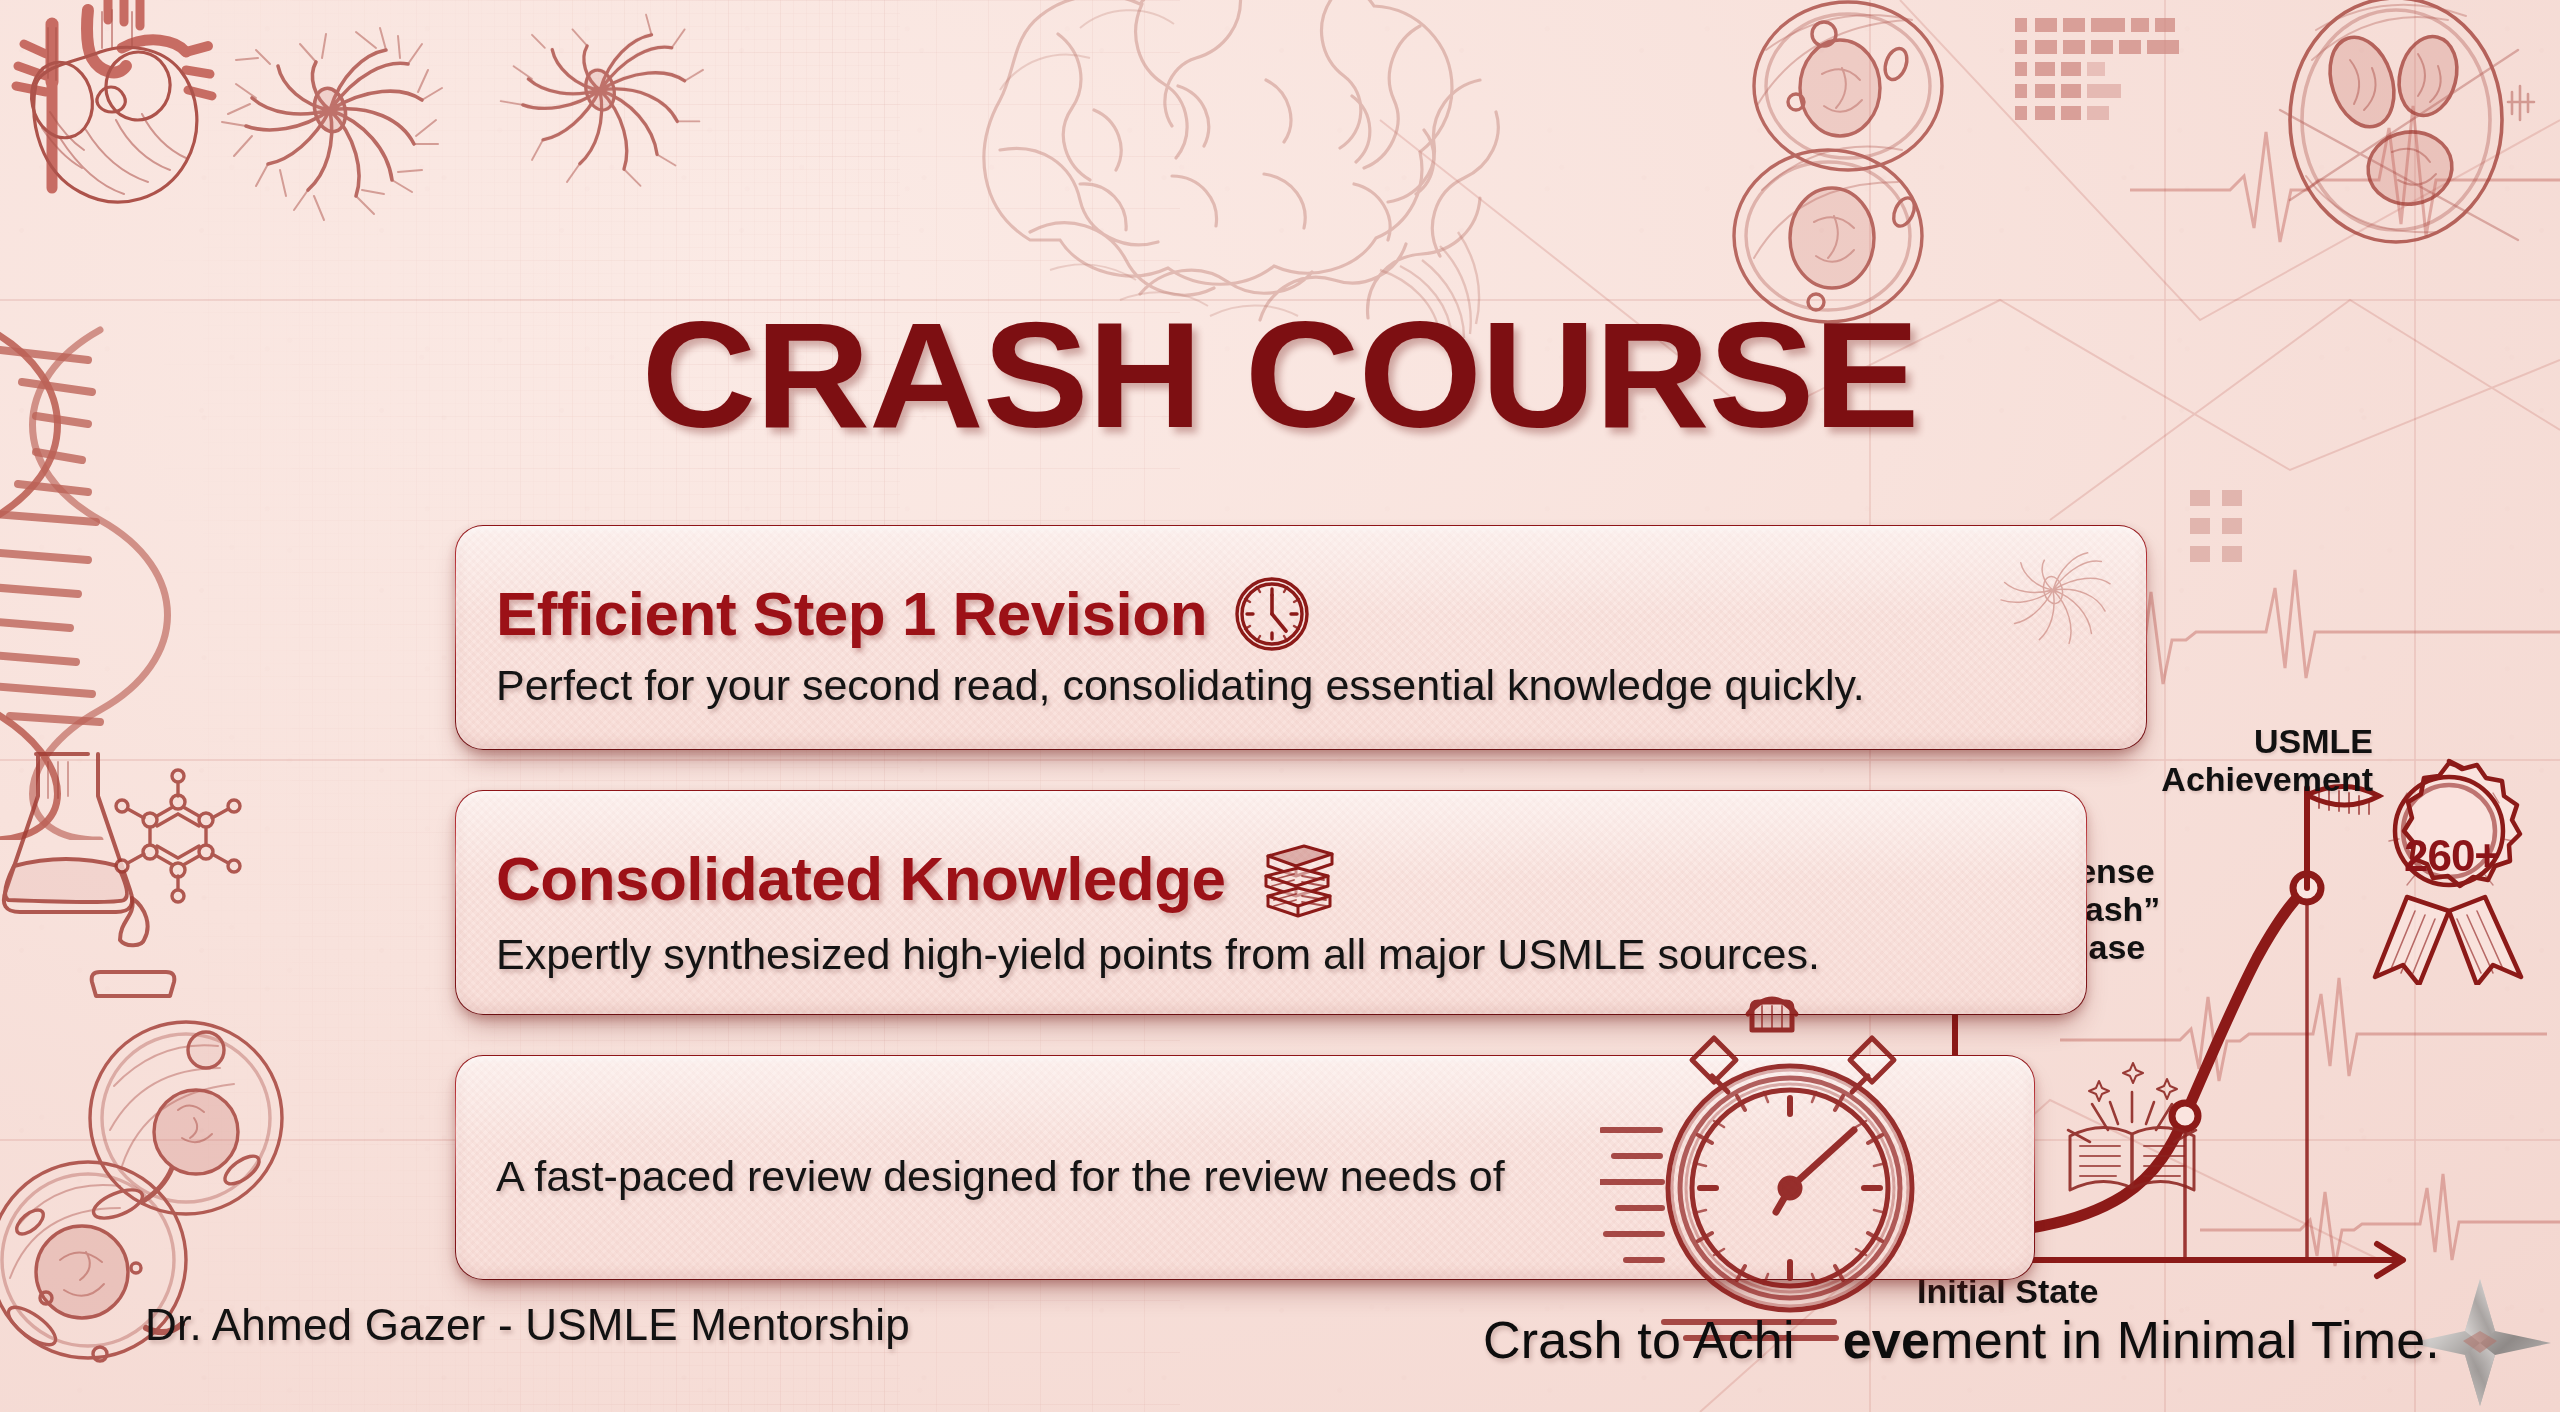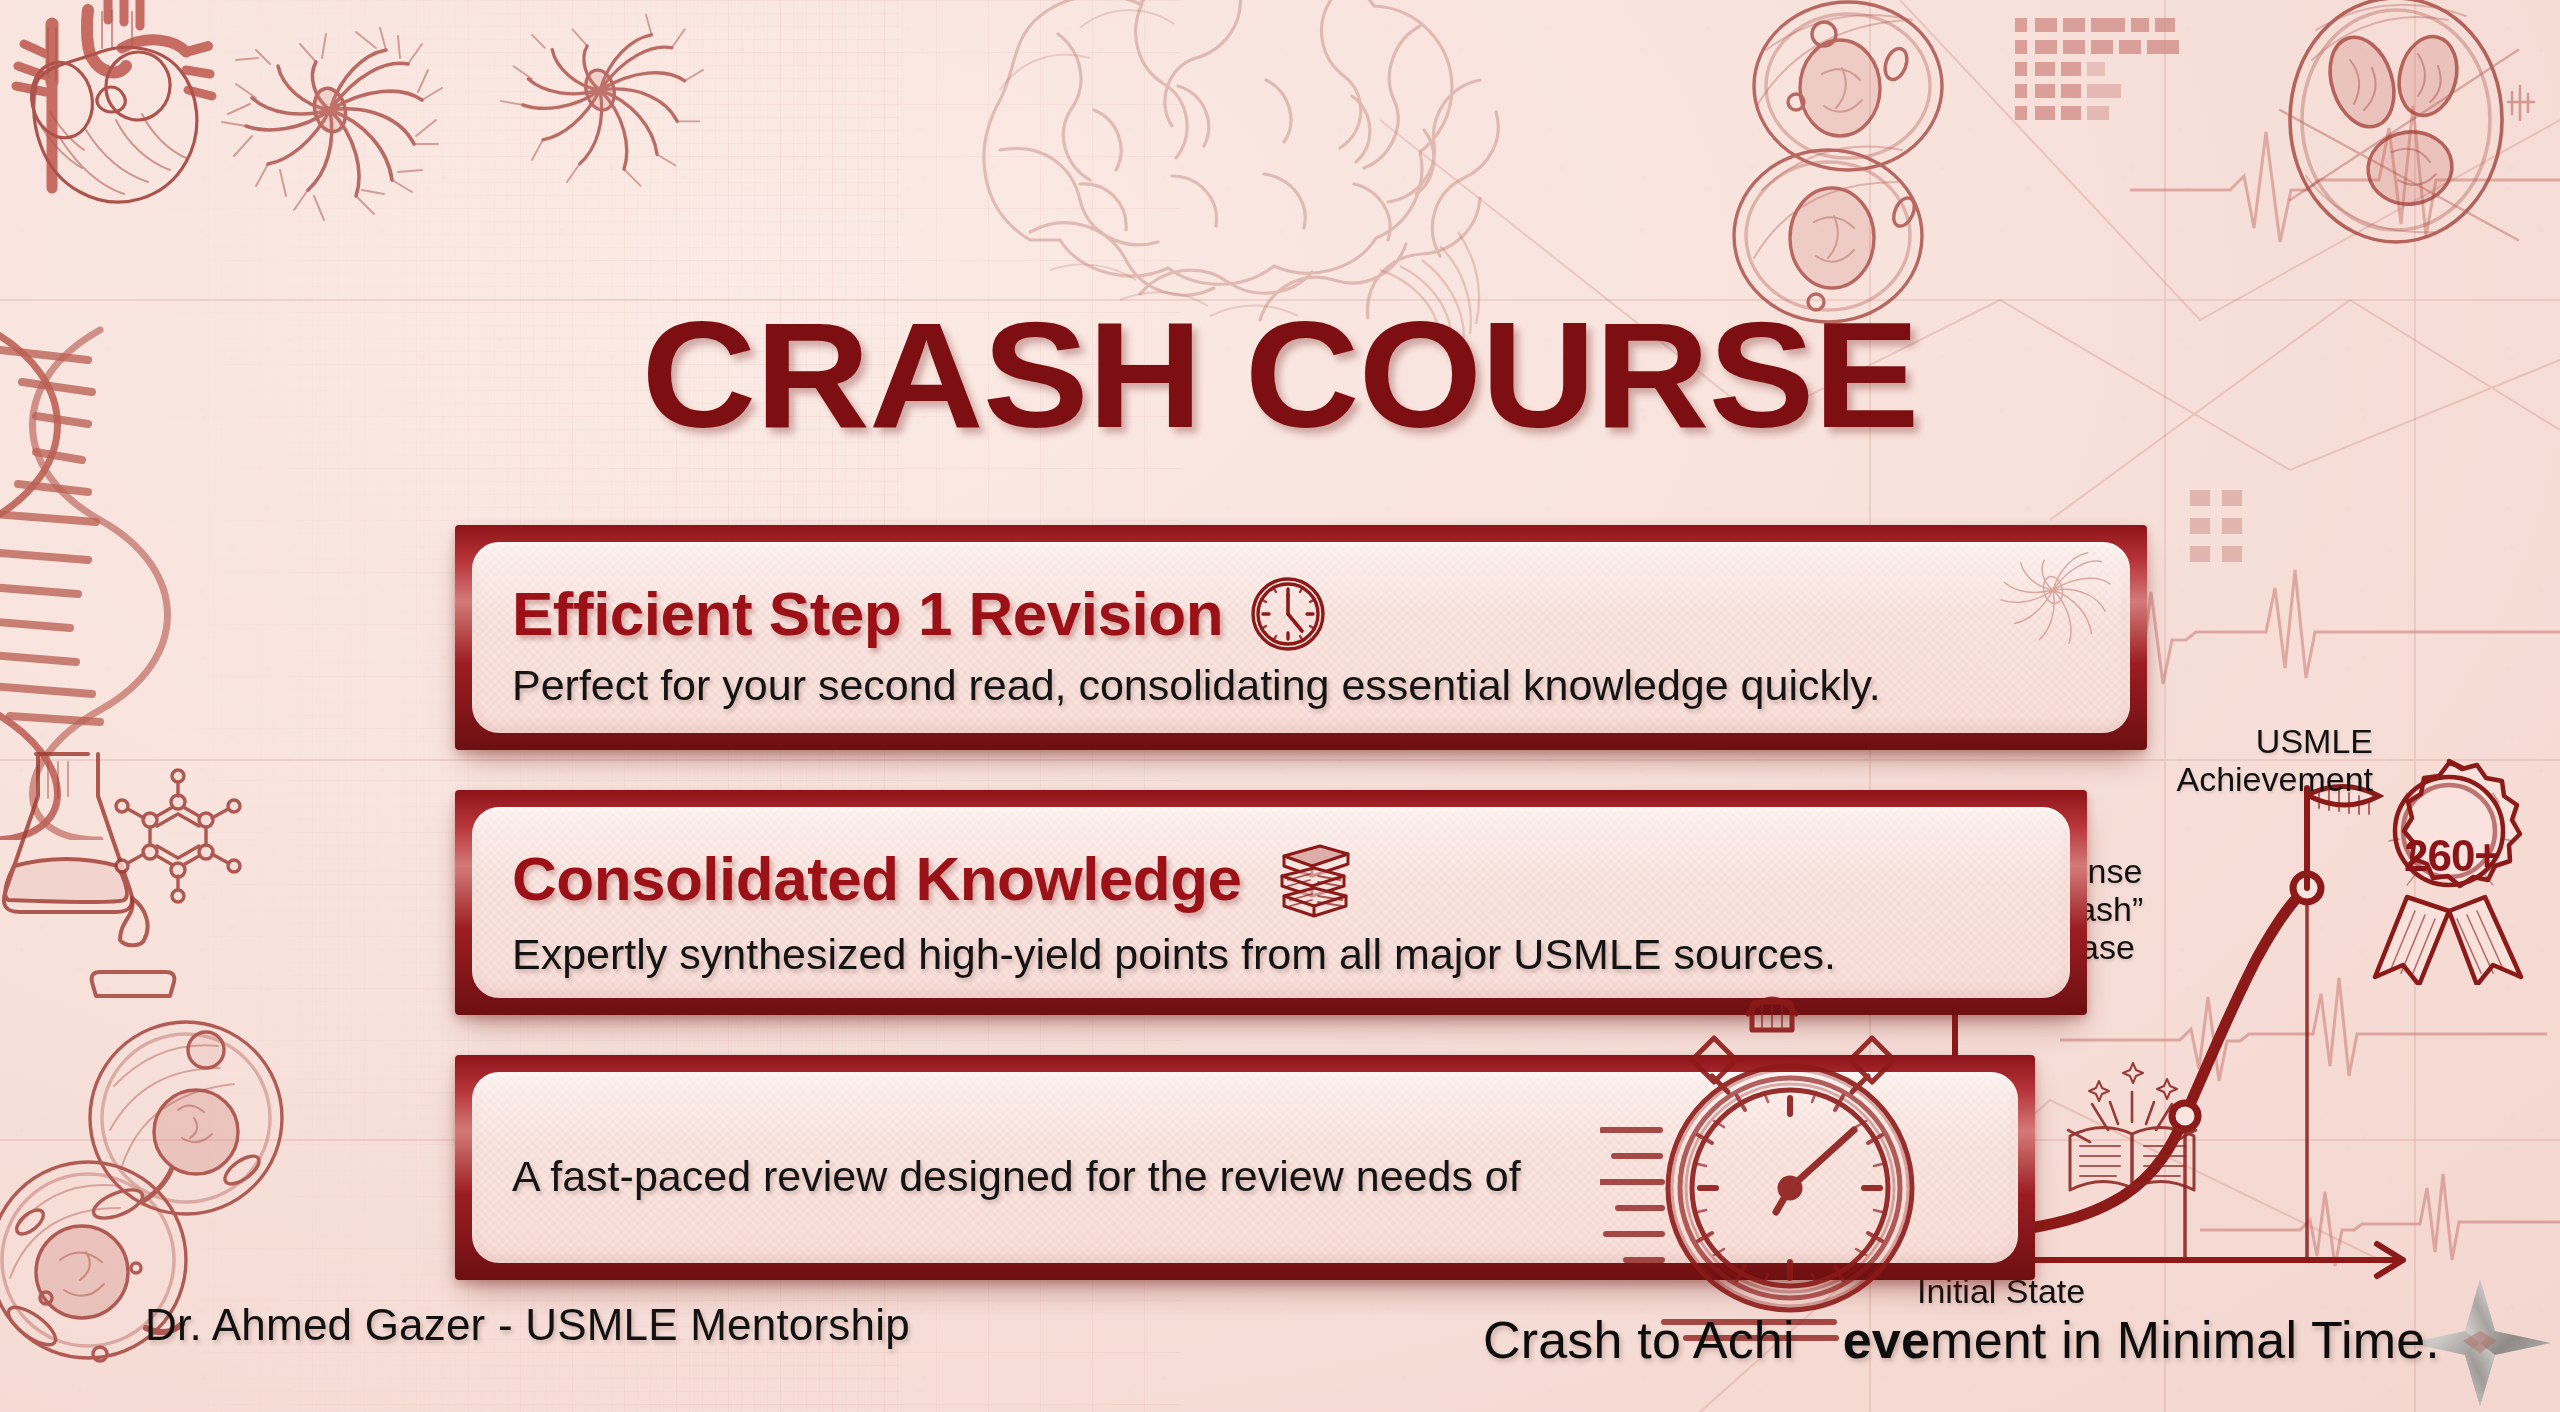--- a/index.html
+++ b/index.html
@@ -53,22 +53,22 @@
     color:#7d0f12;
     font-family:"Liberation Sans", sans-serif;
     transform:scaleX(1.06); transform-origin:50% 50%;
     text-shadow:5px 6px 7px rgba(110,20,18,.30);
     z-index:30;
   }
 
   
   .card {
     position:absolute; z-index:25;
-    border-radius:4px;
-    padding:17px;
+    border-radius:28px;
+    padding:1px;
     background:linear-gradient(180deg,#8d1418 0%, #b8353a 16%, #d47a78 34%, #9b1d21 62%, #6d0f12 100%);
     box-shadow:0 16px 28px -10px rgba(110,25,20,.45), 0 4px 10px rgba(110,25,20,.25);
   }
   .card-inner {
     width:100%; height:100%;
     border-radius:27px;
     background:
       linear-gradient(180deg, rgba(255,255,255,.55) 0%, rgba(255,255,255,.10) 40%, rgba(246,214,208,.25) 100%),
       repeating-linear-gradient(45deg, rgba(190,110,100,.055) 0 3px, transparent 3px 6px),
       repeating-linear-gradient(-45deg, rgba(190,110,100,.05) 0 3px, transparent 3px 6px),
@@ -92,21 +92,21 @@
   }
 
   #card1 { left:455px; top:525px; width:1692px; height:225px; }
   #card2 { left:455px; top:790px; width:1632px; height:225px; }
   #card3 { left:455px; top:1055px; width:1580px; height:225px; }
 
   
   #chart { position:absolute; left:1895px; top:760px; width:560px; height:560px; z-index:24; }
   .chart-label {
     position:absolute; color:#111; font-size:34px; line-height:1.12;
-    text-align:center; font-weight:400; white-space:nowrap;
+    text-align:center; font-weight:700; white-space:nowrap;
     text-shadow:1px 2px 3px rgba(90,40,35,.16);
   }
   #lbl-achv  { right:82px; top:-38px; text-align:right; }
   #lbl-crash { left:135px; top:92px; }
   #lbl-init  { left:22px; bottom:10px; text-align:left; }
 
   
   #credit {
     position:absolute; left:145px; top:1300px; z-index:30;
     font-size:44px; color:#121212; font-weight:400; letter-spacing:.2px;

